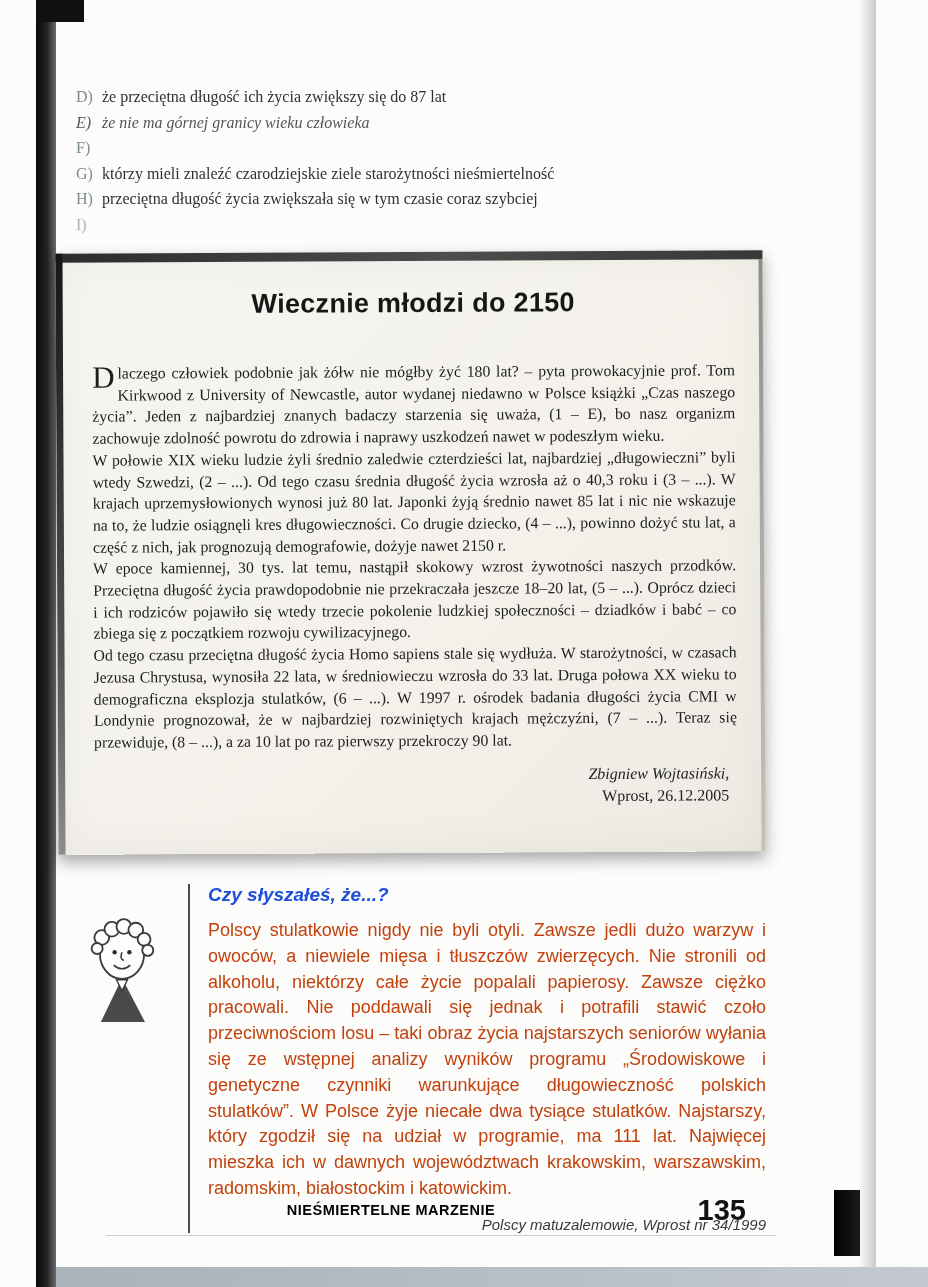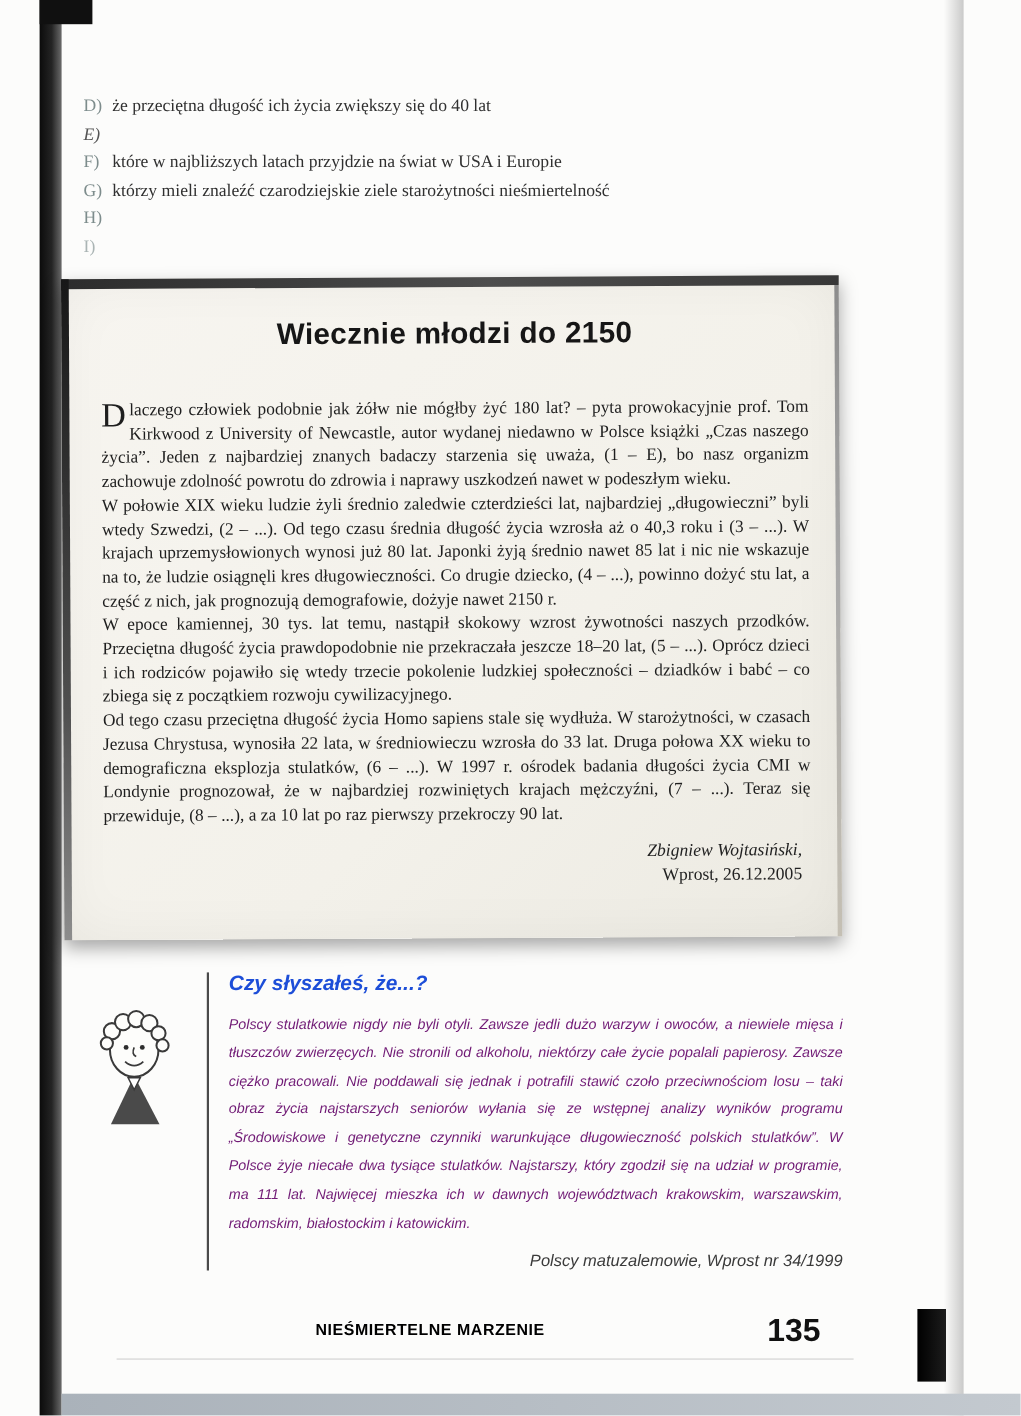--- a/index.html
+++ b/index.html
@@ -99,22 +99,22 @@
   .tip-avatar-col { flex:0 0 112px; padding-top:22px; }
   .tip-text-col {
     flex:1; border-left:2.5px solid #4a4a4a; padding-left:18px;
     font-family:"Liberation Sans", sans-serif;
   }
   .tip-heading {
     font-weight:bold; font-style:italic; font-size:19px; color:#1d4ed8;
     margin-bottom:12px;
   }
   .tip-body {
-    font-style:italic; font-size:13px; line-height:25.8px;
-    color:#701a75; text-align:justify;
+    font-size:18px; line-height:25.8px;
+    color:#c2410c; text-align:justify;
   }
   .tip-attribution {
     margin-top:14px; text-align:right;
     font-style:italic; font-size:15px; color:#3a3a3a;
   }
 
   
   .footer {
     position:absolute; left:76px; top:1202px; width:690px; height:44px;
     font-family:"Liberation Sans", sans-serif;
@@ -139,35 +139,36 @@
 
   <div class="spine-strip"></div>
   <div class="spine-top-mark"></div>
   <div class="right-edge-shadow"></div>
   <div class="edge-tab"></div>
   <div class="bottom-strip"></div>
 
   <div class="options">
     <div class="option-row">
       <span class="option-label">D)</span>
-      <span class="option-text">że przeciętna długość ich życia zwiększy się do 40 lat</span>
+      <span class="option-text">że przeciętna długość ich życia zwiększy się do 87 lat</span>
     </div>
     <div class="option-row italic-row">
       <span class="option-label">E)</span>
+      <span class="option-text">że nie ma górnej granicy wieku człowieka</span>
     </div>
     <div class="option-row">
       <span class="option-label">F)</span>
-      <span class="option-text">które w najbliższych latach przyjdzie na świat w USA i Europie</span>
     </div>
     <div class="option-row">
       <span class="option-label">G)</span>
       <span class="option-text">którzy mieli znaleźć czarodziejskie ziele starożytności nieśmiertelność</span>
     </div>
     <div class="option-row">
       <span class="option-label">H)</span>
+      <span class="option-text">przeciętna długość życia zwiększała się w tym czasie coraz szybciej</span>
     </div>
     <div class="option-row faded">
       <span class="option-label">I)</span>
     </div>
   </div>
 
   <div class="article-box">
     <div class="article-right-line"></div>
     <div class="article-inner">
       <div class="article-title">Wiecznie młodzi do 2150</div>

